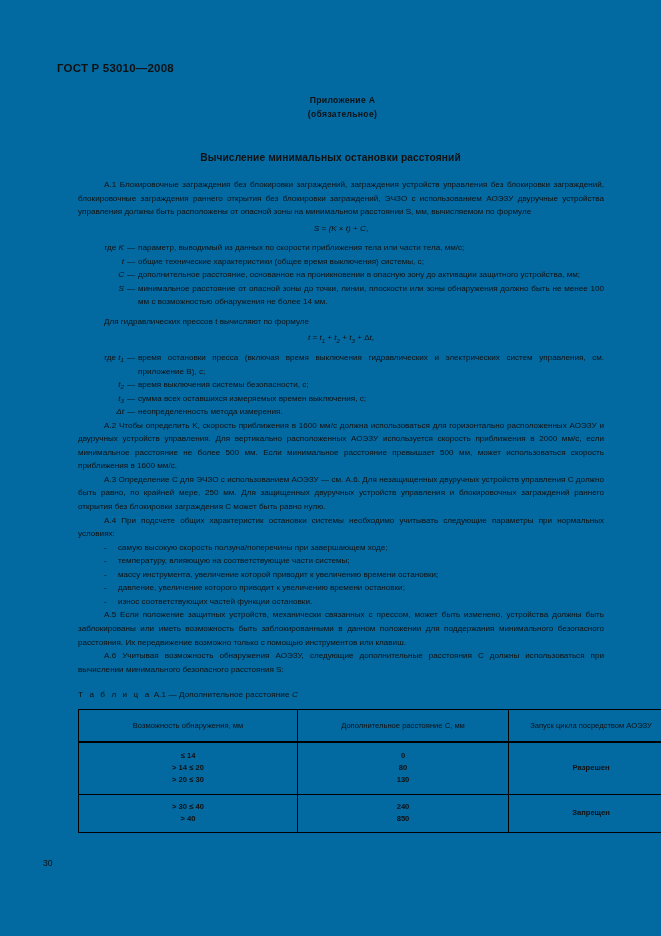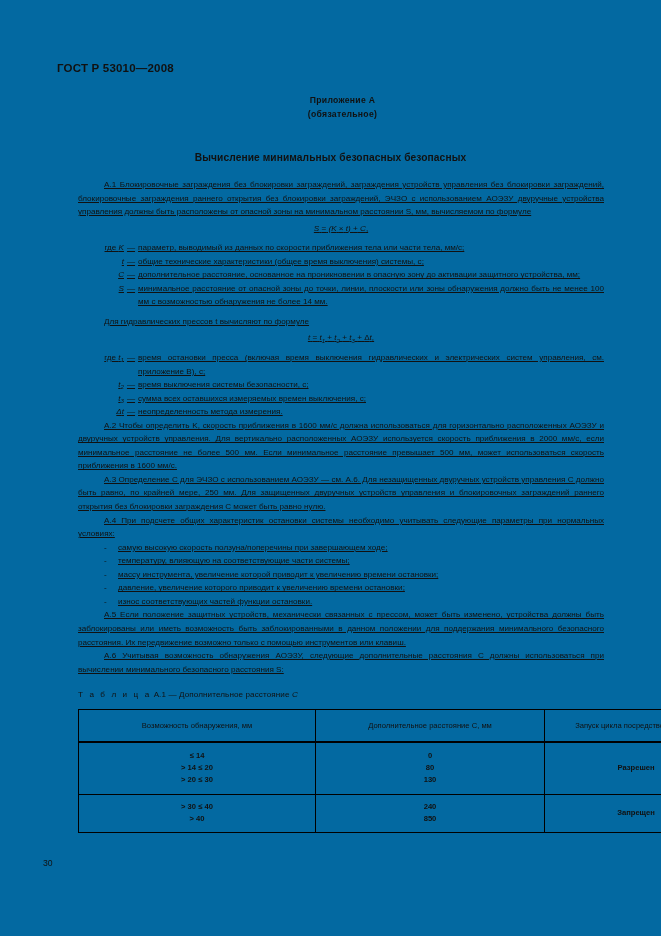--- a/index.html
+++ b/index.html
@@ -53,21 +53,20 @@
     letter-spacing: 0.1px;
   }
   .body-text {
     position: absolute;
     left: 78px;
     top: 178px;
     width: 526px;
     font-size: 8.1px;
     line-height: 13.55px;
     text-align: justify;
-    text-decoration: underline;
   }
   p.para {
     margin: 0;
     text-indent: 26px;
     text-align: justify;
     text-justify: inter-word;
   }
   .formula {
     margin: 0;
     text-align: center;
@@ -138,21 +137,21 @@
   table.gost th, table.gost td {
     border: 1px solid #000000;
     text-align: center;
     vertical-align: middle;
     font-weight: normal;
     padding: 0;
   }
   table.gost thead th {
     height: 31px;
     border-bottom: 2px solid #000000;
-    padding: 0 20px;
+    padding: 0 11px;
     line-height: 10px;
   }
   table.gost tbody td {
     line-height: 12.2px;
     padding: 5px 4px 6px 4px;
     font-weight: bold;
   }
   table.gost tbody tr.r1 td { height: 40px; }
   table.gost tbody tr.r2 td { height: 26px; }
   table.gost td.colA { width: 196px; }
@@ -175,21 +174,21 @@
 
 <div class="page">
 
   <div class="std-header">ГОСТ Р 53010—2008</div>
 
   <div class="annex-block">
     <div>Приложение А</div>
     <div>(обязательное)</div>
   </div>
 
-  <div class="doc-title">Вычисление минимальных безопасных безопасных</div>
+  <div class="doc-title">Вычисление минимальных остановки расстояний</div>
 
   <div class="body-text">
 
     <p class="para">А.1  Блокировочные заграждения без блокировки заграждений, заграждения устройств управления без блокировки заграждений, блокировочные заграждения раннего открытия без блокировки заграждений, ЭЧЗО с использованием АОЭЗУ двуручные устройства управления должны быть расположены от опасной зоны на минимальном расстоянии S, мм, вычисляемом по формуле</p>
 
     <p class="formula">
       <span class="up">S</span> <span class="rom">=</span> (<span class="up">K</span> <span class="rom">×</span> <span class="up">t</span>) <span class="rom">+</span> <span class="up">C</span><span class="rom">,</span>
     </p>
 
     <div class="defs">

